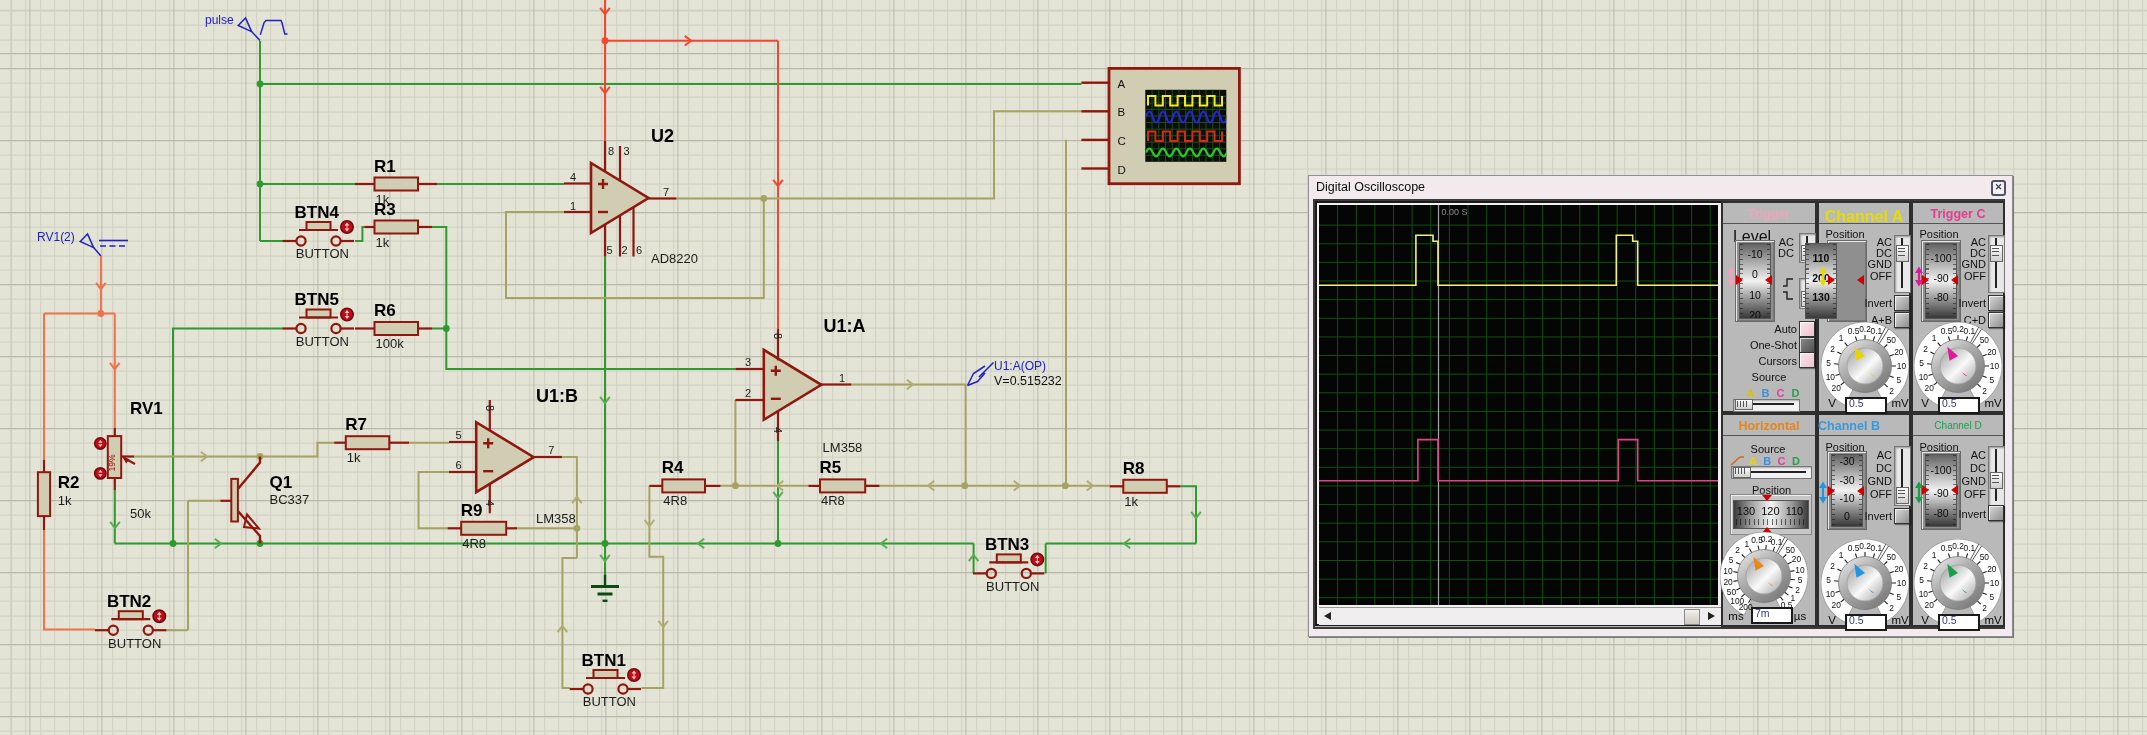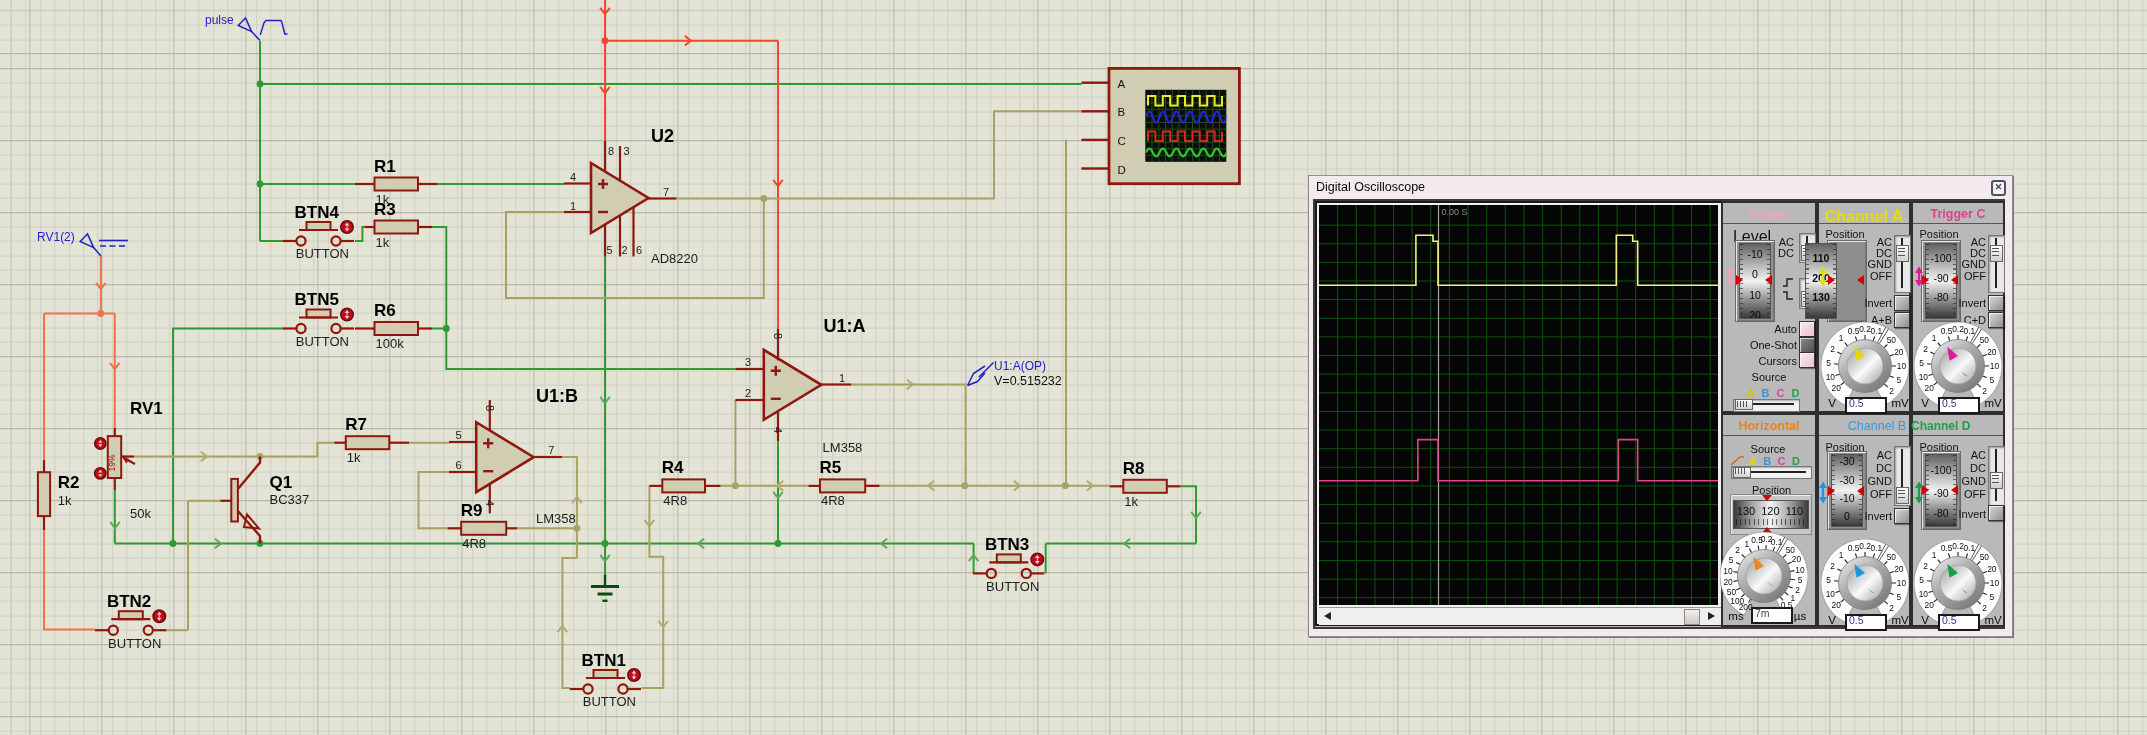--- a/index.html
+++ b/index.html
@@ -332,24 +332,24 @@
       <div style="position:absolute;left:509px;top:26px;width:94px;height:212px;background:#b9b9b9;border:2px solid #2e2e2e;box-sizing:border-box;"></div>
       <div style="position:absolute;left:509px;top:33px;width:94px;font-weight:bold;font-size:16px;color:#e4dc08;text-align:center;line-height:1.1;white-space:nowrap;">Channel A</div>
       <div style="position:absolute;left:511px;top:48px;width:90px;height:1px;background:#555;"></div>
       <div style="position:absolute;left:603px;top:26px;width:94px;height:212px;background:#b9b9b9;border:2px solid #2e2e2e;box-sizing:border-box;"></div>
       <div style="position:absolute;left:603px;top:33px;width:94px;font-weight:bold;font-size:12.5px;color:#e43c90;text-align:center;line-height:1.1;white-space:nowrap;">Trigger C</div>
       <div style="position:absolute;left:605px;top:48px;width:90px;height:1px;background:#555;"></div>
       <div style="position:absolute;left:413px;top:238px;width:96px;height:214px;background:#b9b9b9;border:2px solid #2e2e2e;box-sizing:border-box;"></div>
       <div style="position:absolute;left:413px;top:245px;width:96px;font-weight:bold;font-size:12.5px;color:#e4861c;text-align:center;line-height:1.1;white-space:nowrap;">Horizontal</div>
       <div style="position:absolute;left:415px;top:260px;width:92px;height:1px;background:#555;"></div>
       <div style="position:absolute;left:509px;top:238px;width:94px;height:214px;background:#b9b9b9;border:2px solid #2e2e2e;box-sizing:border-box;"></div>
-      <div style="position:absolute;left:522px;top:245px;width:94px;font-weight:normal;font-size:12.5px;color:#3899e0;text-align:center;line-height:1.1;white-space:nowrap;">Channel B</div>
+      <div style="position:absolute;left:494px;top:245px;width:94px;font-weight:bold;font-size:12.5px;color:#3899e0;text-align:center;line-height:1.1;white-space:nowrap;">Channel B</div>
       <div style="position:absolute;left:511px;top:260px;width:90px;height:1px;background:#555;"></div>
       <div style="position:absolute;left:603px;top:238px;width:94px;height:214px;background:#b9b9b9;border:2px solid #2e2e2e;box-sizing:border-box;"></div>
-      <div style="position:absolute;left:603px;top:245px;width:94px;font-weight:bold;font-size:12px;color:#1ea04c;text-align:left;line-height:1.1;white-space:nowrap;">Channel D</div>
+      <div style="position:absolute;left:603px;top:245px;width:94px;font-weight:normal;font-size:10px;color:#1ea04c;text-align:center;line-height:1.1;white-space:nowrap;">Channel D</div>
       <div style="position:absolute;left:605px;top:260px;width:90px;height:1px;background:#555;"></div>
       <div style="position:absolute;left:422px;top:53px;width:44px;font-size:16px;color:#111;text-align:center;line-height:1.1;white-space:nowrap;">Level</div>
       <div style="position:absolute;left:427px;top:65px;width:38px;height:80px;background:#8f8f8f;border:1px solid #6a6a6a;box-shadow:inset 1px 1px 0 #e8e8e8, inset -1px -1px 0 #777;"></div>
       <div style="position:absolute;left:431px;top:68px;width:30px;height:74px;background:linear-gradient(to bottom,#636363 0%,#b2b2b2 27%,#f2f2f2 50%,#9a9a9a 73%,#383838 100%);border:1px solid #555;overflow:hidden;">
         <div style="position:absolute;left:0;top:4.5px;width:30px;font-size:10.5px;color:#0a0a0a;text-align:center;line-height:1.1;">-10</div>
         <div style="position:absolute;left:0;top:25px;width:30px;font-size:10.5px;color:#0a0a0a;text-align:center;line-height:1.1;">0</div>
         <div style="position:absolute;left:0;top:45.5px;width:30px;font-size:10.5px;color:#0a0a0a;text-align:center;line-height:1.1;">10</div>
         <div style="position:absolute;left:0;top:66px;width:30px;font-size:10.5px;color:#0a0a0a;text-align:center;line-height:1.1;">20</div>
         <div style="position:absolute;left:0;top:0;width:3px;height:74px;background:repeating-linear-gradient(to bottom,rgba(20,20,20,.55) 0 1px,transparent 1px 4.9px);"></div>
         <div style="position:absolute;right:0;top:0;width:3px;height:74px;background:repeating-linear-gradient(to bottom,rgba(20,20,20,.55) 0 1px,transparent 1px 4.9px);"></div>

